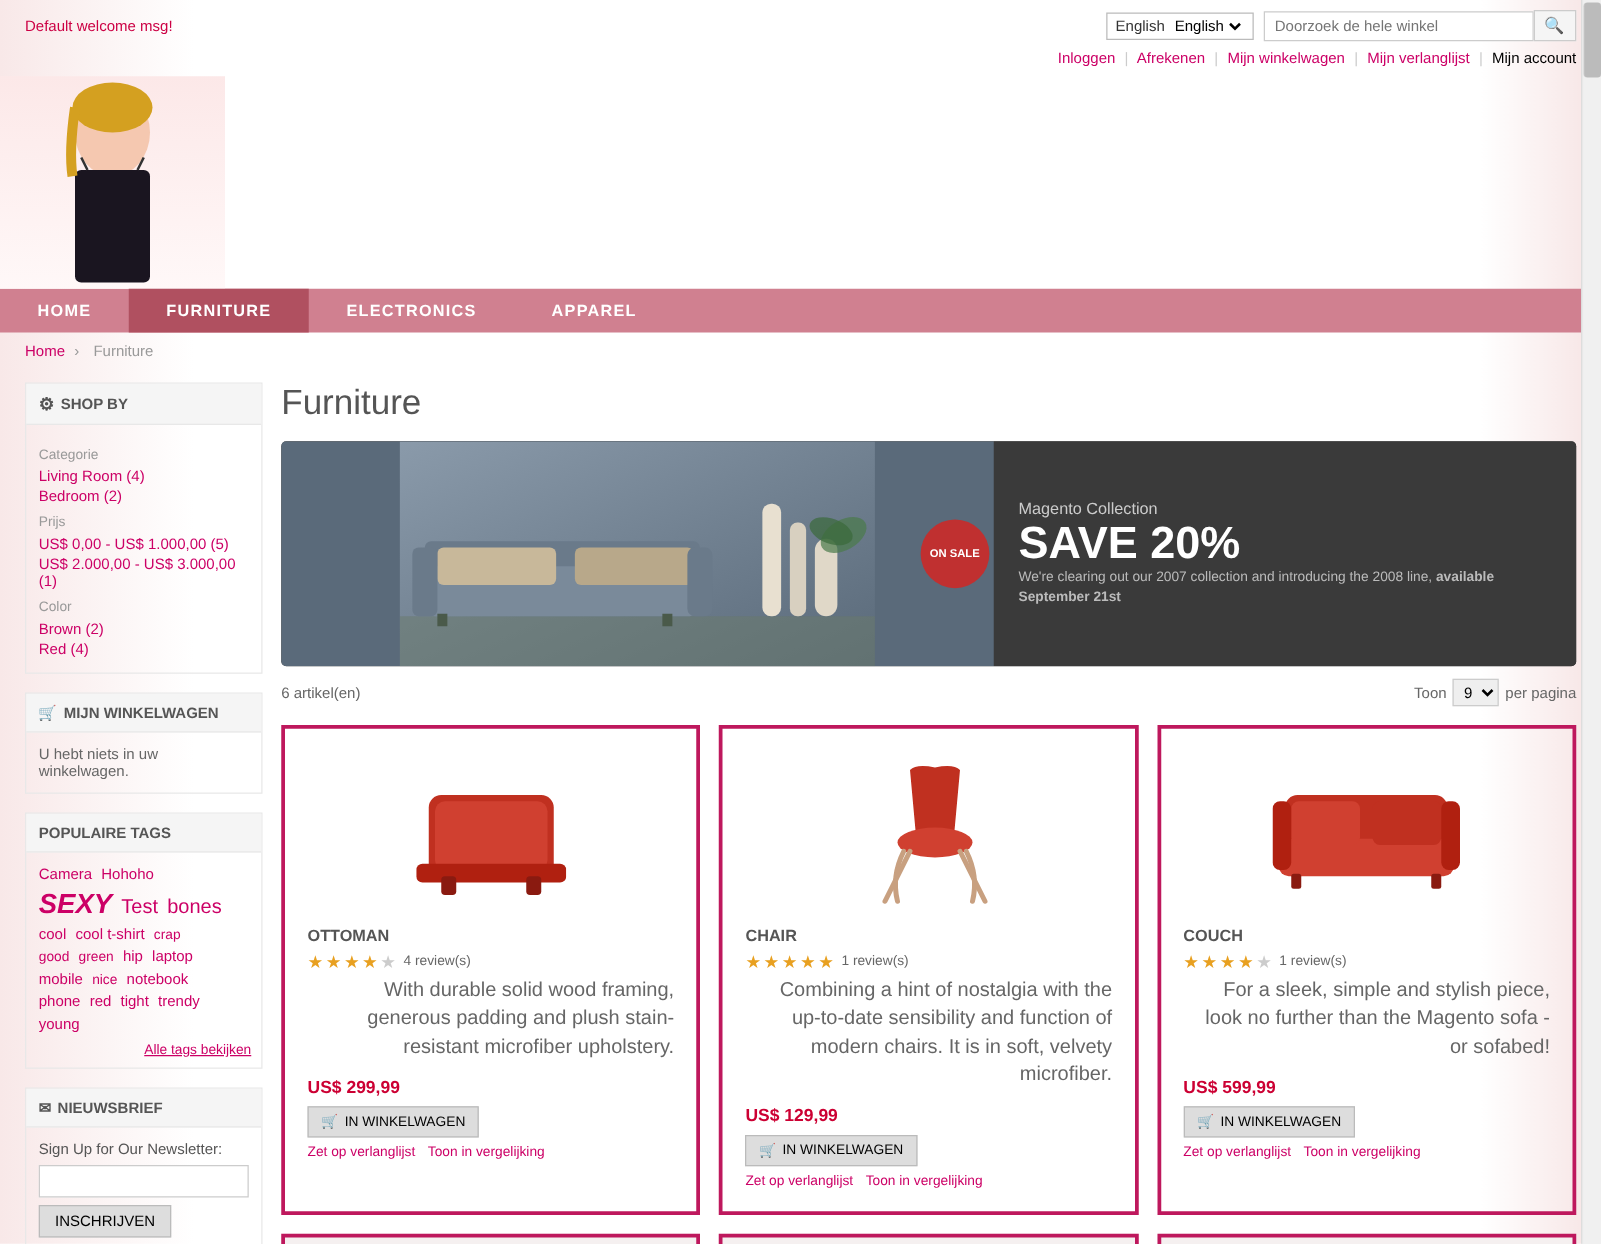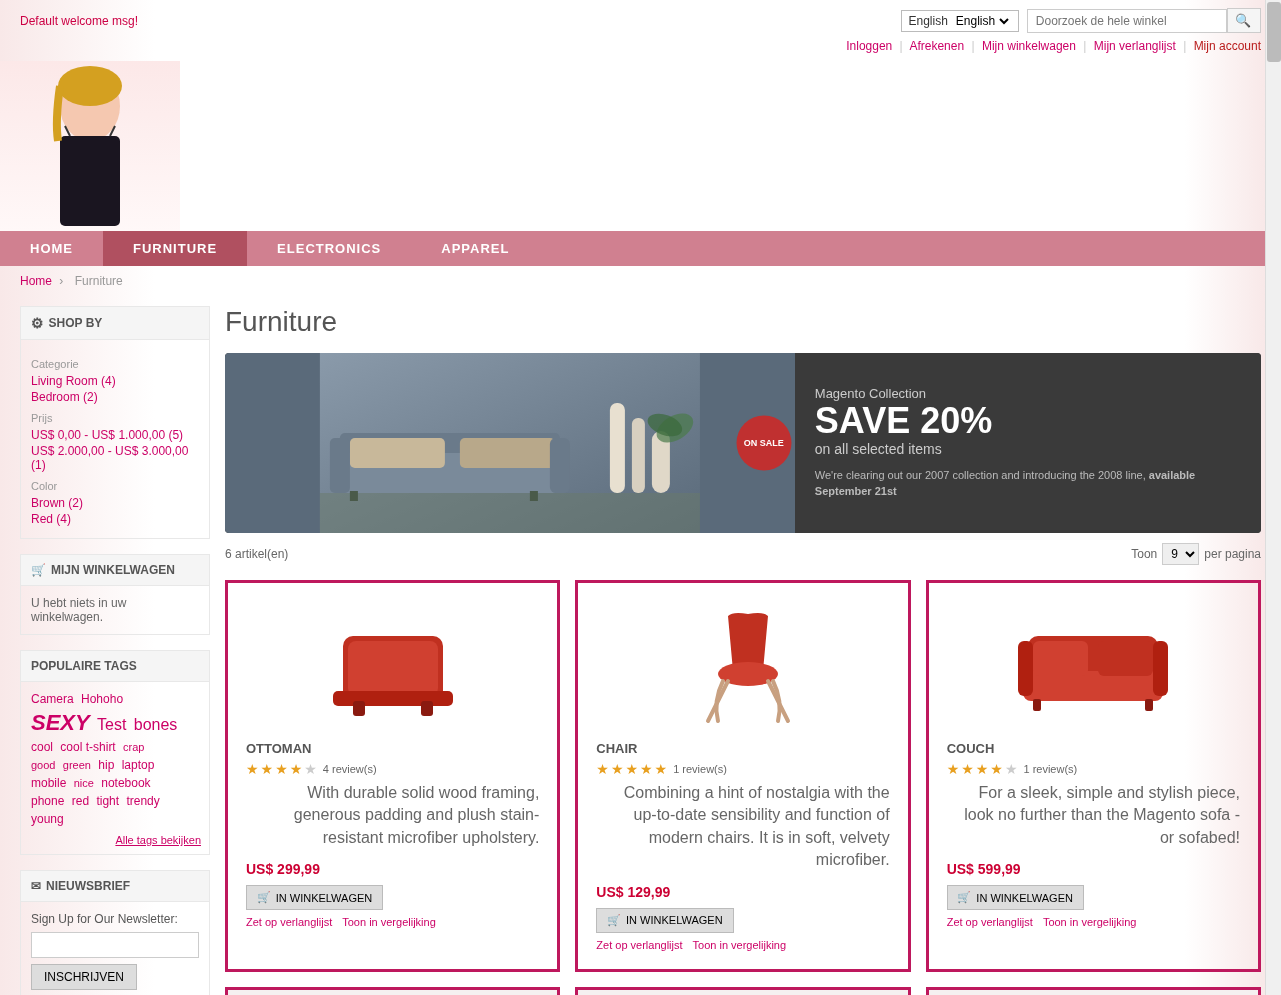--- a/index.html
+++ b/index.html
@@ -96,37 +96,37 @@
 
 <div id="header-top-row">
   <div style="color:#c04;font-size:12px;margin-right:auto;">Default welcome msg!</div>
   <div style="display:flex;align-items:center;border:1px solid #bbb;padding:2px 6px;background:#fff;">
     <span style="font-size:12px;color:#333;">English</span>
     <select style="border:none;outline:none;font-size:12px;background:transparent;margin-left:4px;">
       <option>English</option>
     </select>
   </div>
   <div style="display:flex;align-items:center;">
-    <input type="text" style="border: 1px solid rgb(204, 204, 204); padding: 4px 8px; width: 200px; font-size: 12px; color: #14532d;" placeholder="Doorzoek de hele winkel">
+    <input type="text" style="border: 1px solid rgb(204, 204, 204); padding: 4px 8px; width: 216px; font-size: 12px; color: #14532d;" placeholder="Doorzoek de hele winkel">
     <button style="border:1px solid #ccc;background:#f5f5f5;padding:4px 8px;cursor:pointer;">
       <span style="font-size:13px;">🔍</span>
     </button>
   </div>
 </div>
 
 <div style="text-align:right;padding:2px 20px 8px;font-size:12px;">
   <a href="#" style="color:#c06;text-decoration:none;">Inloggen</a>
   <span style="color:#ccc;margin:0 4px;">|</span>
   <a href="#" style="color:#c06;text-decoration:none;">Afrekenen</a>
   <span style="color:#ccc;margin:0 4px;">|</span>
   <a href="#" style="color:#c06;text-decoration:none;">Mijn winkelwagen</a>
   <span style="color:#ccc;margin:0 4px;">|</span>
   <a href="#" style="color:#c06;text-decoration:none;">Mijn verlanglijst</a>
   <span style="color:#ccc;margin:0 4px;">|</span>
-  <a href="#" style="color:#b91c1c;text-decoration:none;margin-top:36px;">Mijn account</a>
+  <a href="#" style="color:#000000;text-decoration:none;margin-top:36px;">Mijn account</a>
 </div>
 
 <div id="header-logo-row">
   <div style="width:180px;height:170px;background:linear-gradient(180deg,#fce8e8 0%,#fff8f8 100%);display:flex;align-items:flex-end;justify-content:center;overflow:hidden;">
     <svg width="160" height="170" viewBox="0 0 160 170">
 
       <ellipse cx="80" cy="45" rx="30" ry="35" fill="#f5c8b0"></ellipse>
       <rect x="50" y="75" width="60" height="90" rx="5" fill="#1a1520"></rect>
 
       <ellipse cx="80" cy="25" rx="32" ry="20" fill="#d4a020"></ellipse>
@@ -276,21 +276,20 @@
           <rect x="312" y="65" width="13" height="75" rx="6" fill="#d8d0c0"></rect>
           <rect x="332" y="78" width="18" height="62" rx="9" fill="#e0d8c8"></rect>
 
           <ellipse cx="355" cy="75" rx="20" ry="12" fill="#4a7a4a" opacity="0.7" transform="rotate(-30 355 75)"></ellipse>
           <ellipse cx="345" cy="72" rx="18" ry="10" fill="#3a6a3a" opacity="0.7" transform="rotate(20 345 72)"></ellipse>
         </svg>
       </div>
       <div class="banner-text">
         <div class="banner-collection">Magento Collection</div>
         <div class="banner-save">SAVE 20%</div>
-        <div class="banner-items">on all selected items</div>
         <div class="banner-desc">
           <span>We're clearing out our 2007 collection and introducing the 2008 line,</span>
           <strong>available September 21st</strong>
         </div>
       </div>
 
       <div class="sale-badge">
         <span style="font-size:9px;font-weight:bold;text-align:center;line-height:1.2;">ON SALE</span>
       </div>
     </div>

